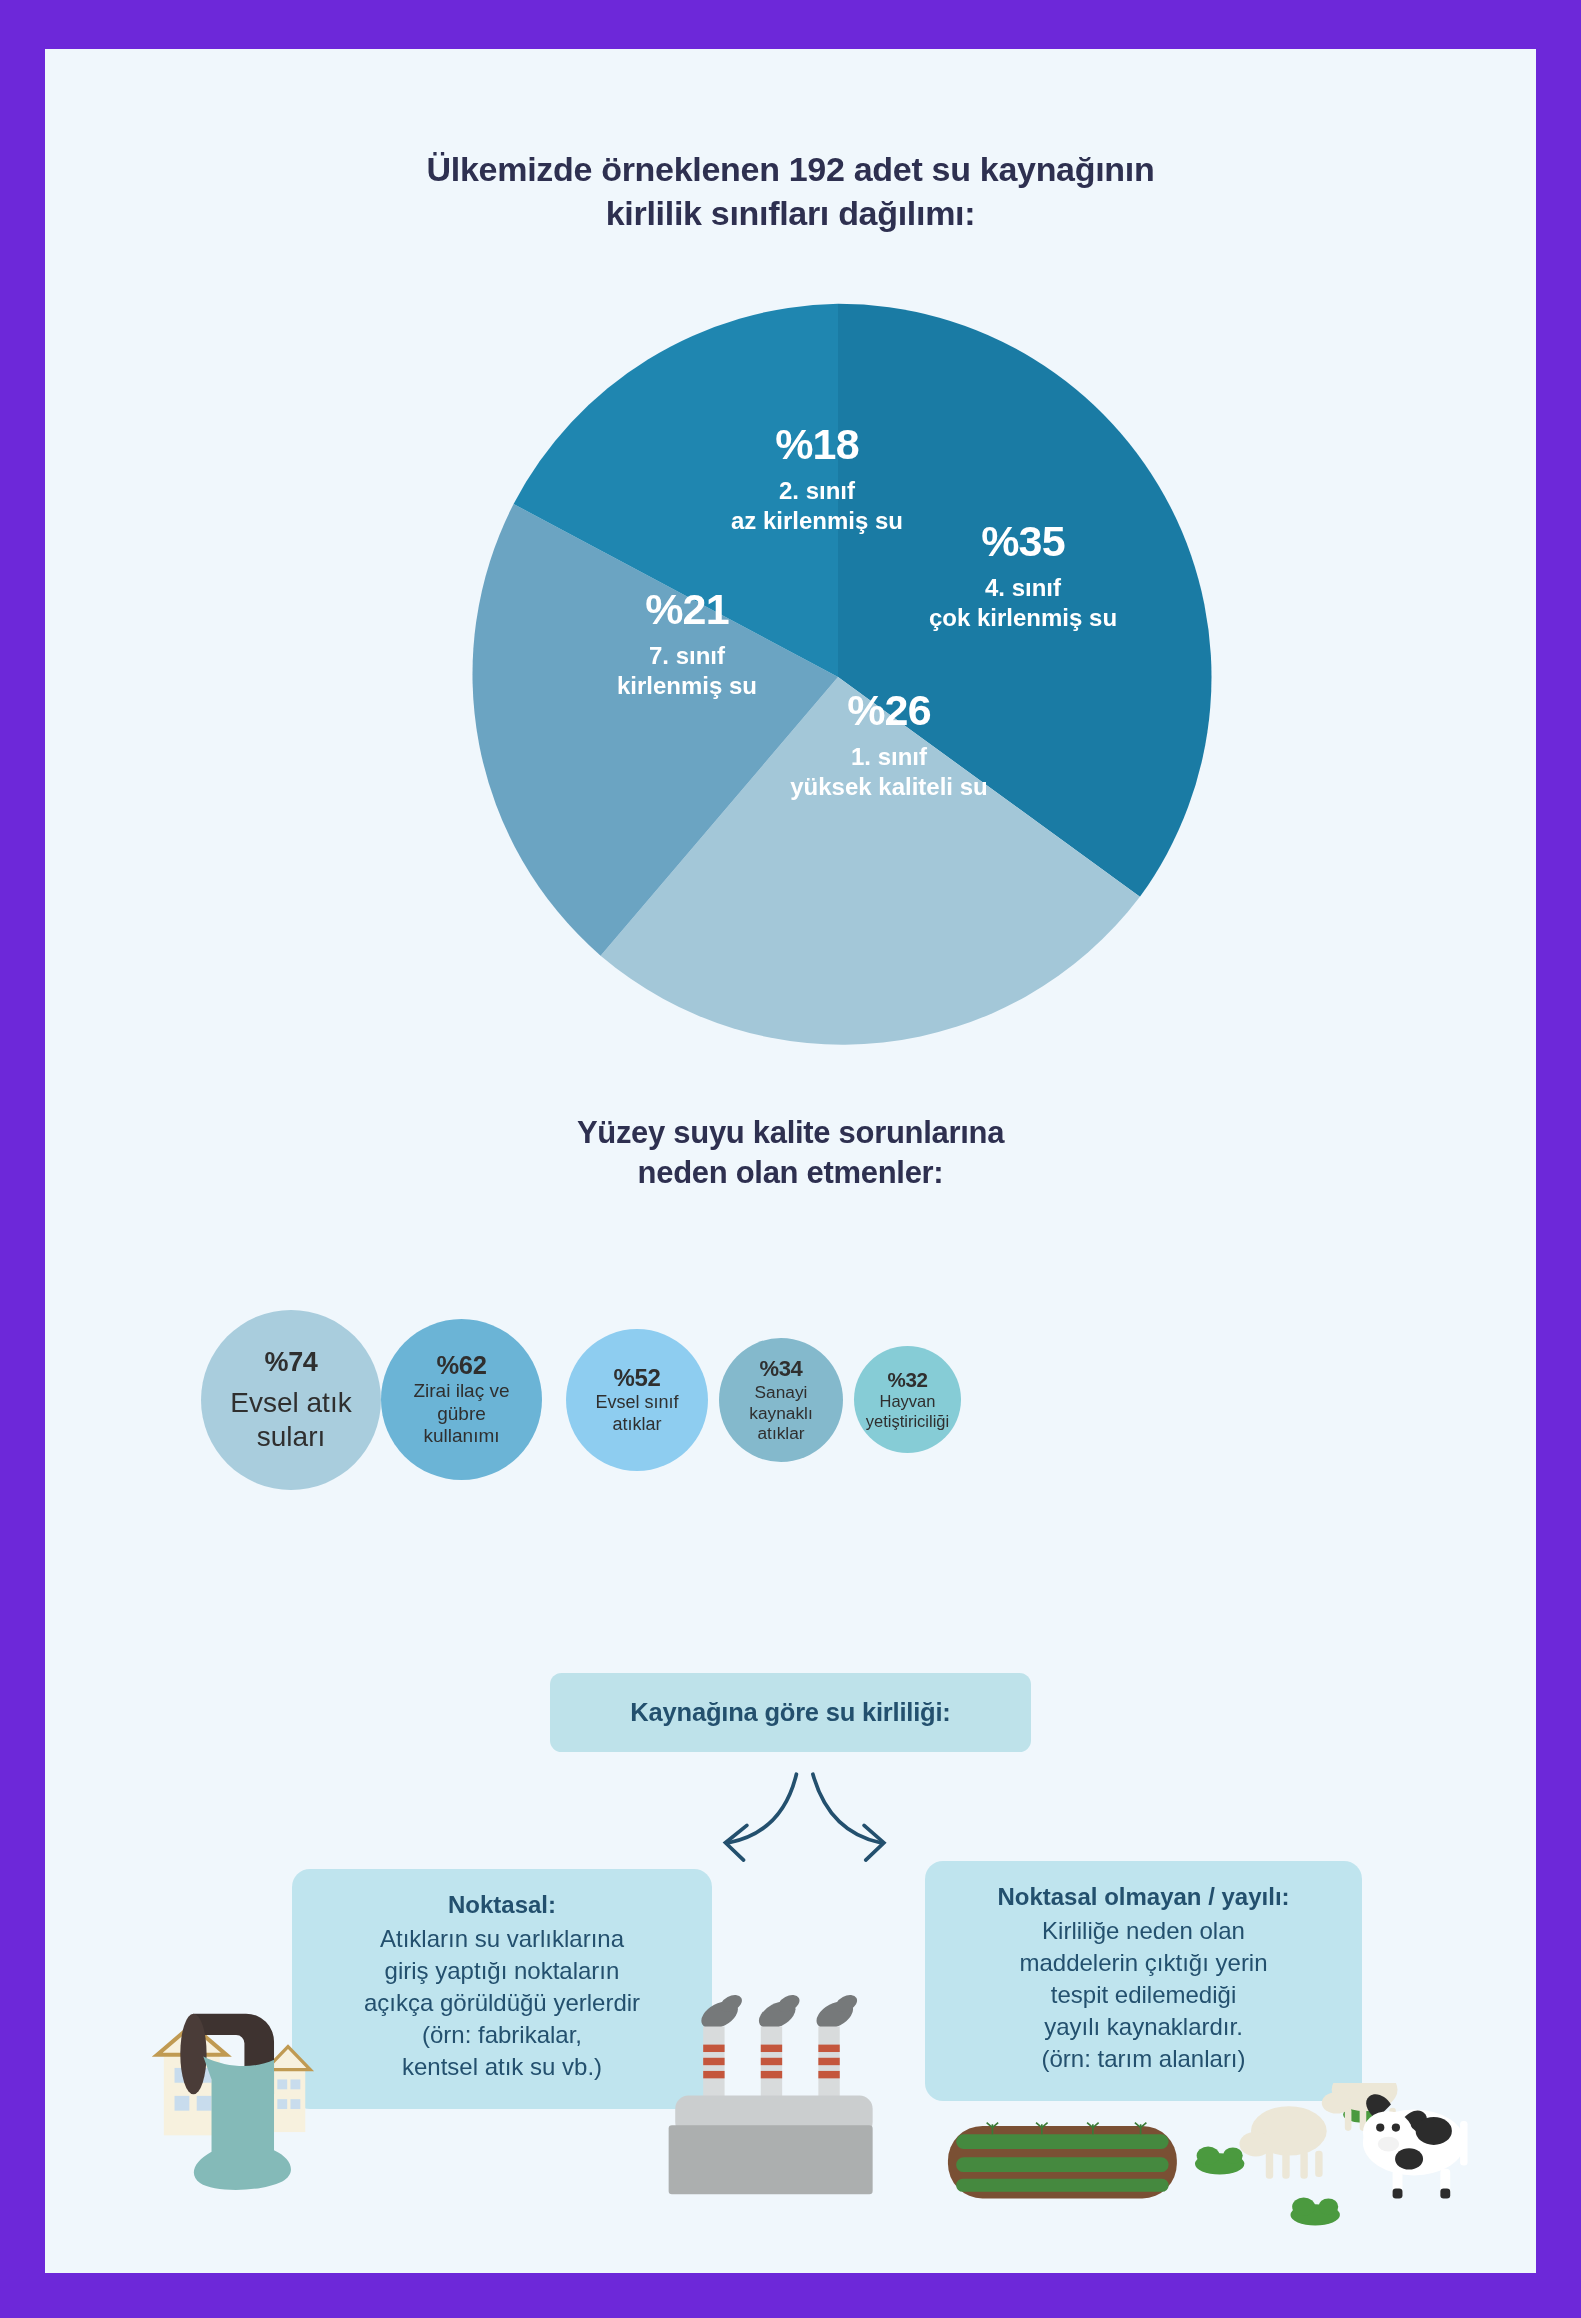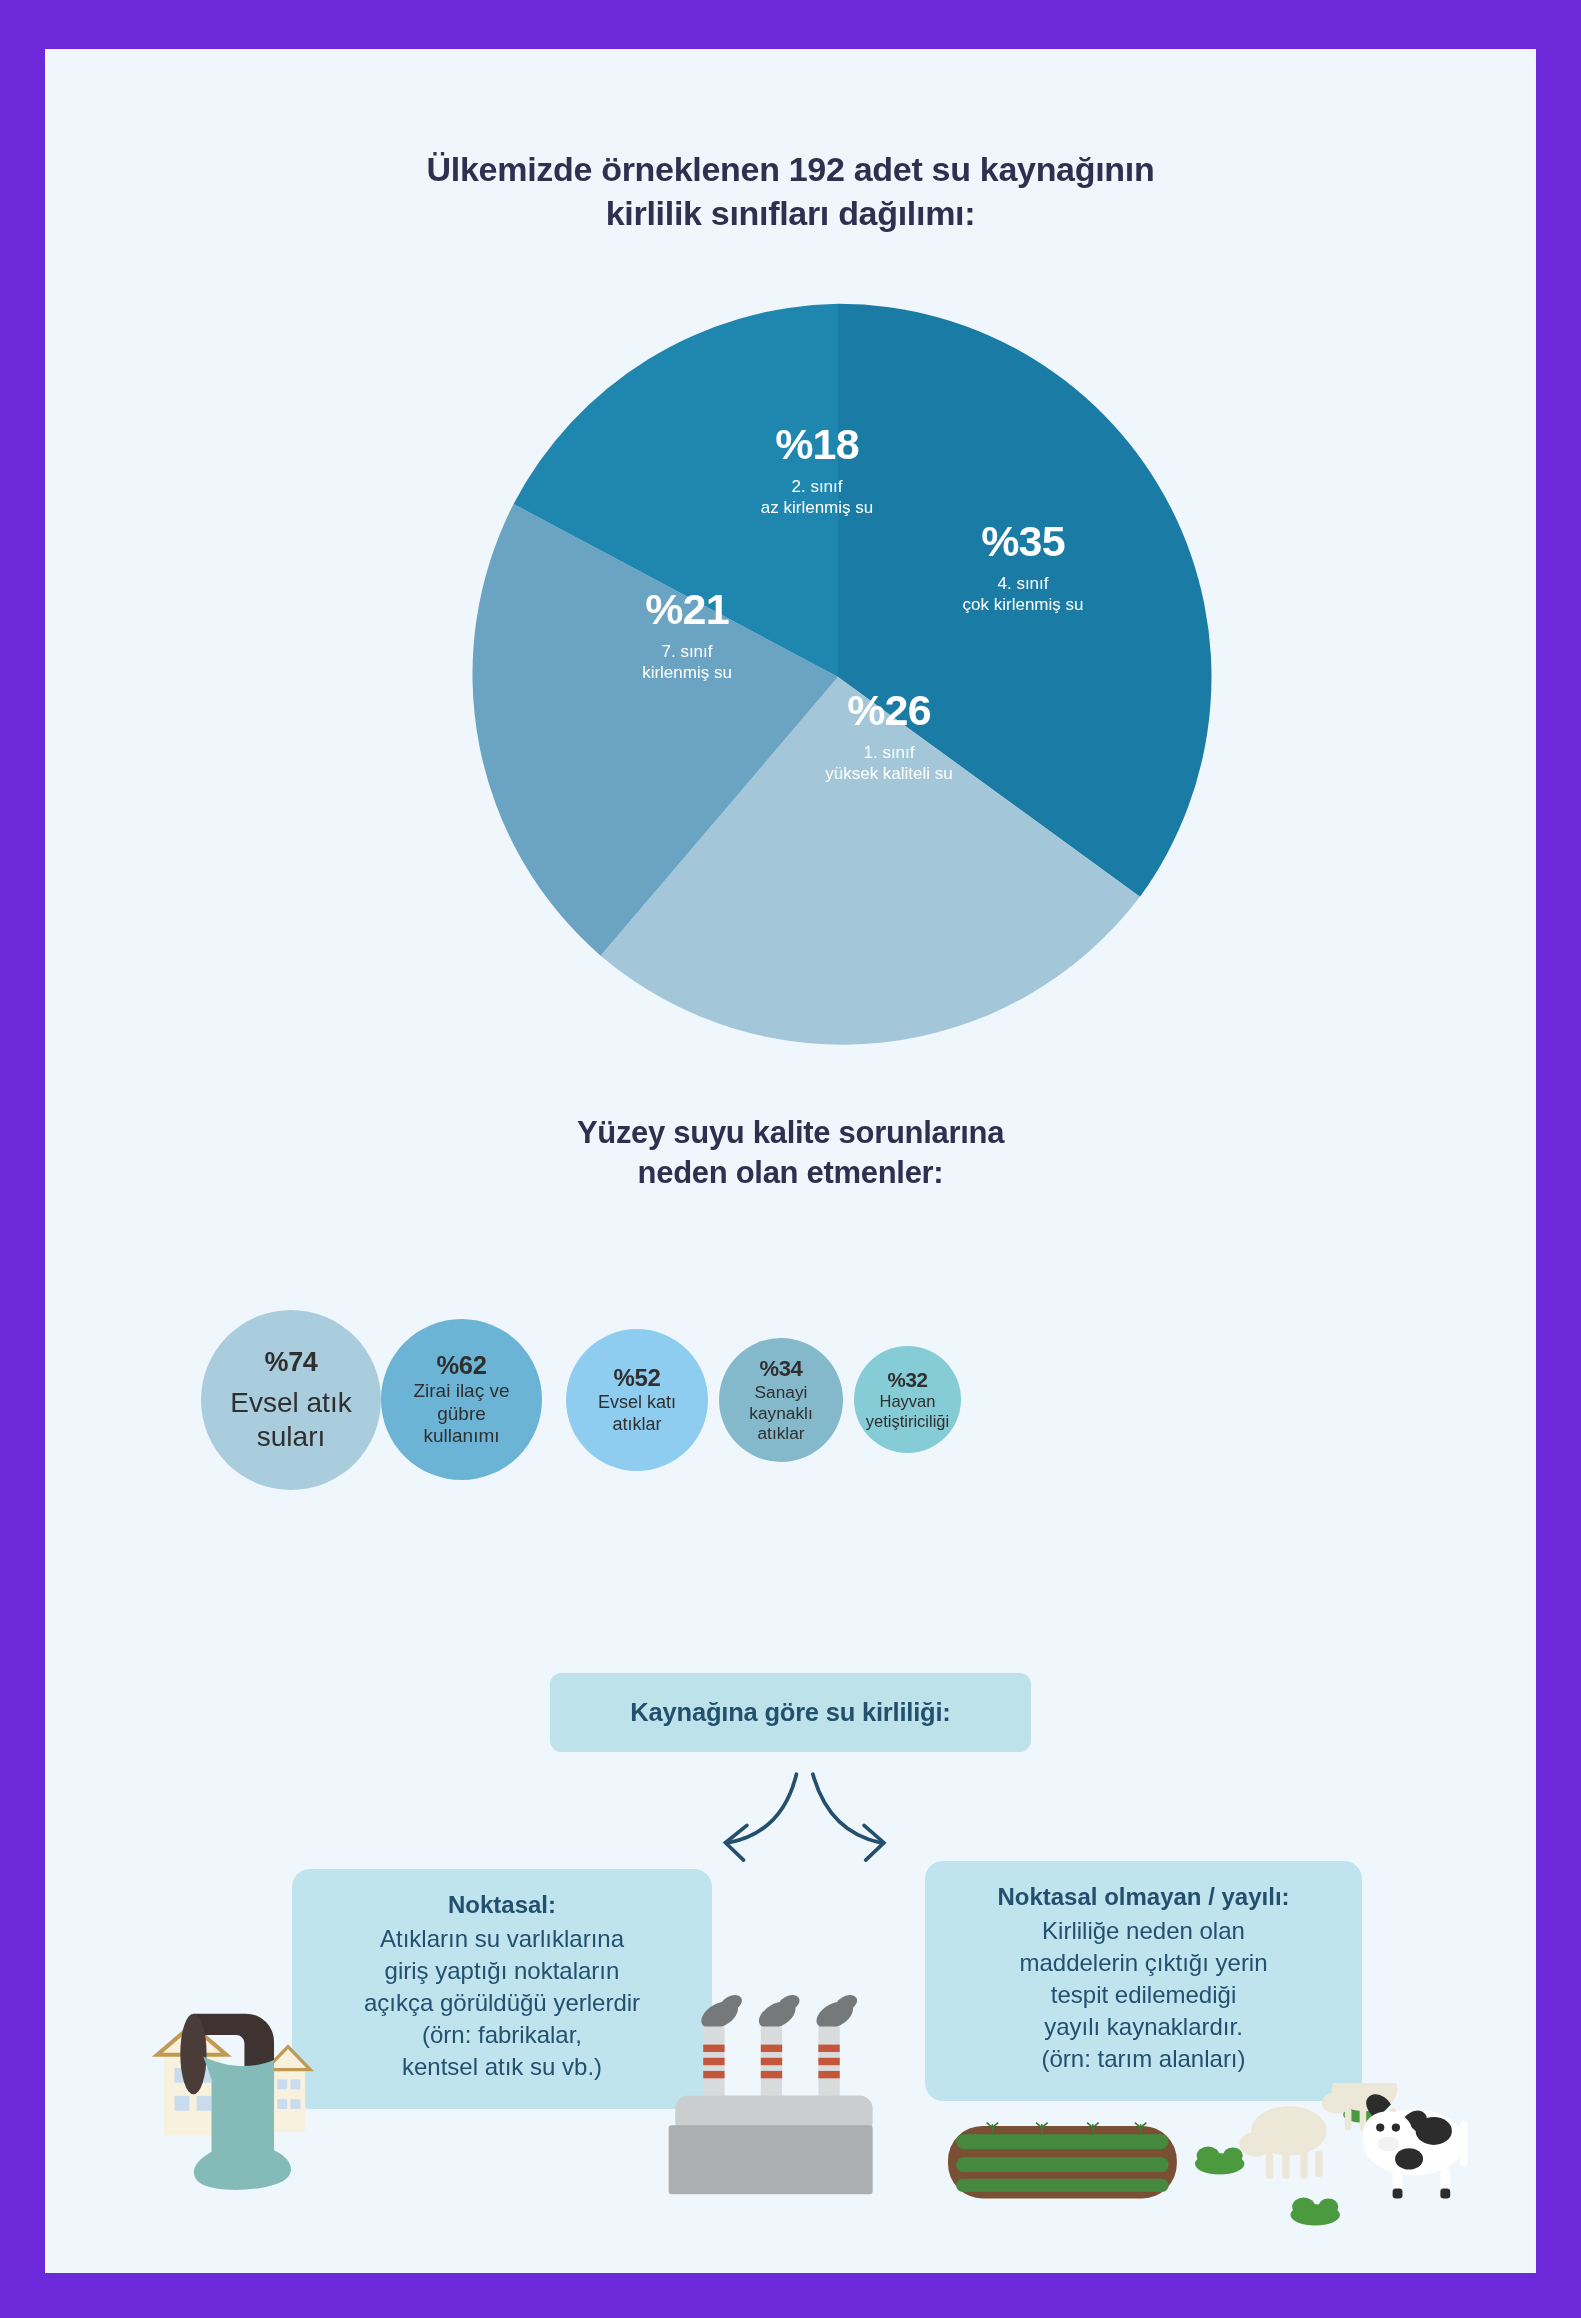--- a/index.html
+++ b/index.html
@@ -54,22 +54,22 @@
     width: 280px;
   }
   .slice-pct {
     font-size: 43px;
     font-weight: bold;
     letter-spacing: -0.8px;
     display: block;
     margin-bottom: 5px;
   }
   .slice-desc {
-    font-size: 17px;
-    font-weight: normal;
+    font-size: 24px;
+    font-weight: bold;
     display: block;
     line-height: 1.28;
   }
   #lbl-35 { left: 422px; top: 216px; }
   #lbl-26 { left: 288px; top: 385px; }
   #lbl-21 { left: 86px; top: 284px; }
   #lbl-18 { left: 216px; top: 119px; }
 
   
   #bubbles {
@@ -206,21 +206,21 @@
           <span class="b-pct" style="font-size: 27px;">%74</span>
           <span class="b-desc" style="font-size: 28px; white-space: pre-line; margin-top: 8px;">Evsel atık suları</span>
         </div>
         <div class="bubble" style="width: 161px; height: 161px; background: rgb(107, 180, 214); left: 336px; top: 84px; color: rgb(47, 47, 47);">
           <span class="b-pct" style="font-size: 25.5px;">%62</span>
           <span class="b-desc" style="font-size: 19px; white-space: pre-line;">Zirai ilaç ve gübre
 kullanımı</span>
         </div>
         <div class="bubble" style="width: 142px; height: 142px; background: rgb(142, 205, 240); left: 521px; top: 94px; color: rgb(47, 47, 47);">
           <span class="b-pct" style="font-size: 24px;">%52</span>
-          <span class="b-desc" style="font-size: 18px; white-space: pre-line;">Evsel katı atıklar</span>
+          <span class="b-desc" style="font-size: 18px; white-space: pre-line;">Evsel sınıf atıklar</span>
         </div>
         <div class="bubble" style="width: 124px; height: 124px; background: rgb(132, 185, 204); left: 674px; top: 103px; color: rgb(47, 47, 47);">
           <span class="b-pct" style="font-size: 22px;">%34</span>
           <span class="b-desc" style="font-size: 17.3px; white-space: pre-line;">Sanayi kaynaklı
 atıklar</span>
         </div>
         <div class="bubble" style="width: 107px; height: 107px; background: rgb(134, 204, 214); left: 809px; top: 111px; color: rgb(47, 47, 47);">
           <span class="b-pct" style="font-size: 20.6px;">%32</span>
           <span class="b-desc" style="font-size: 16.5px; white-space: pre-line;">Hayvan
 yetiştiriciliği</span>

